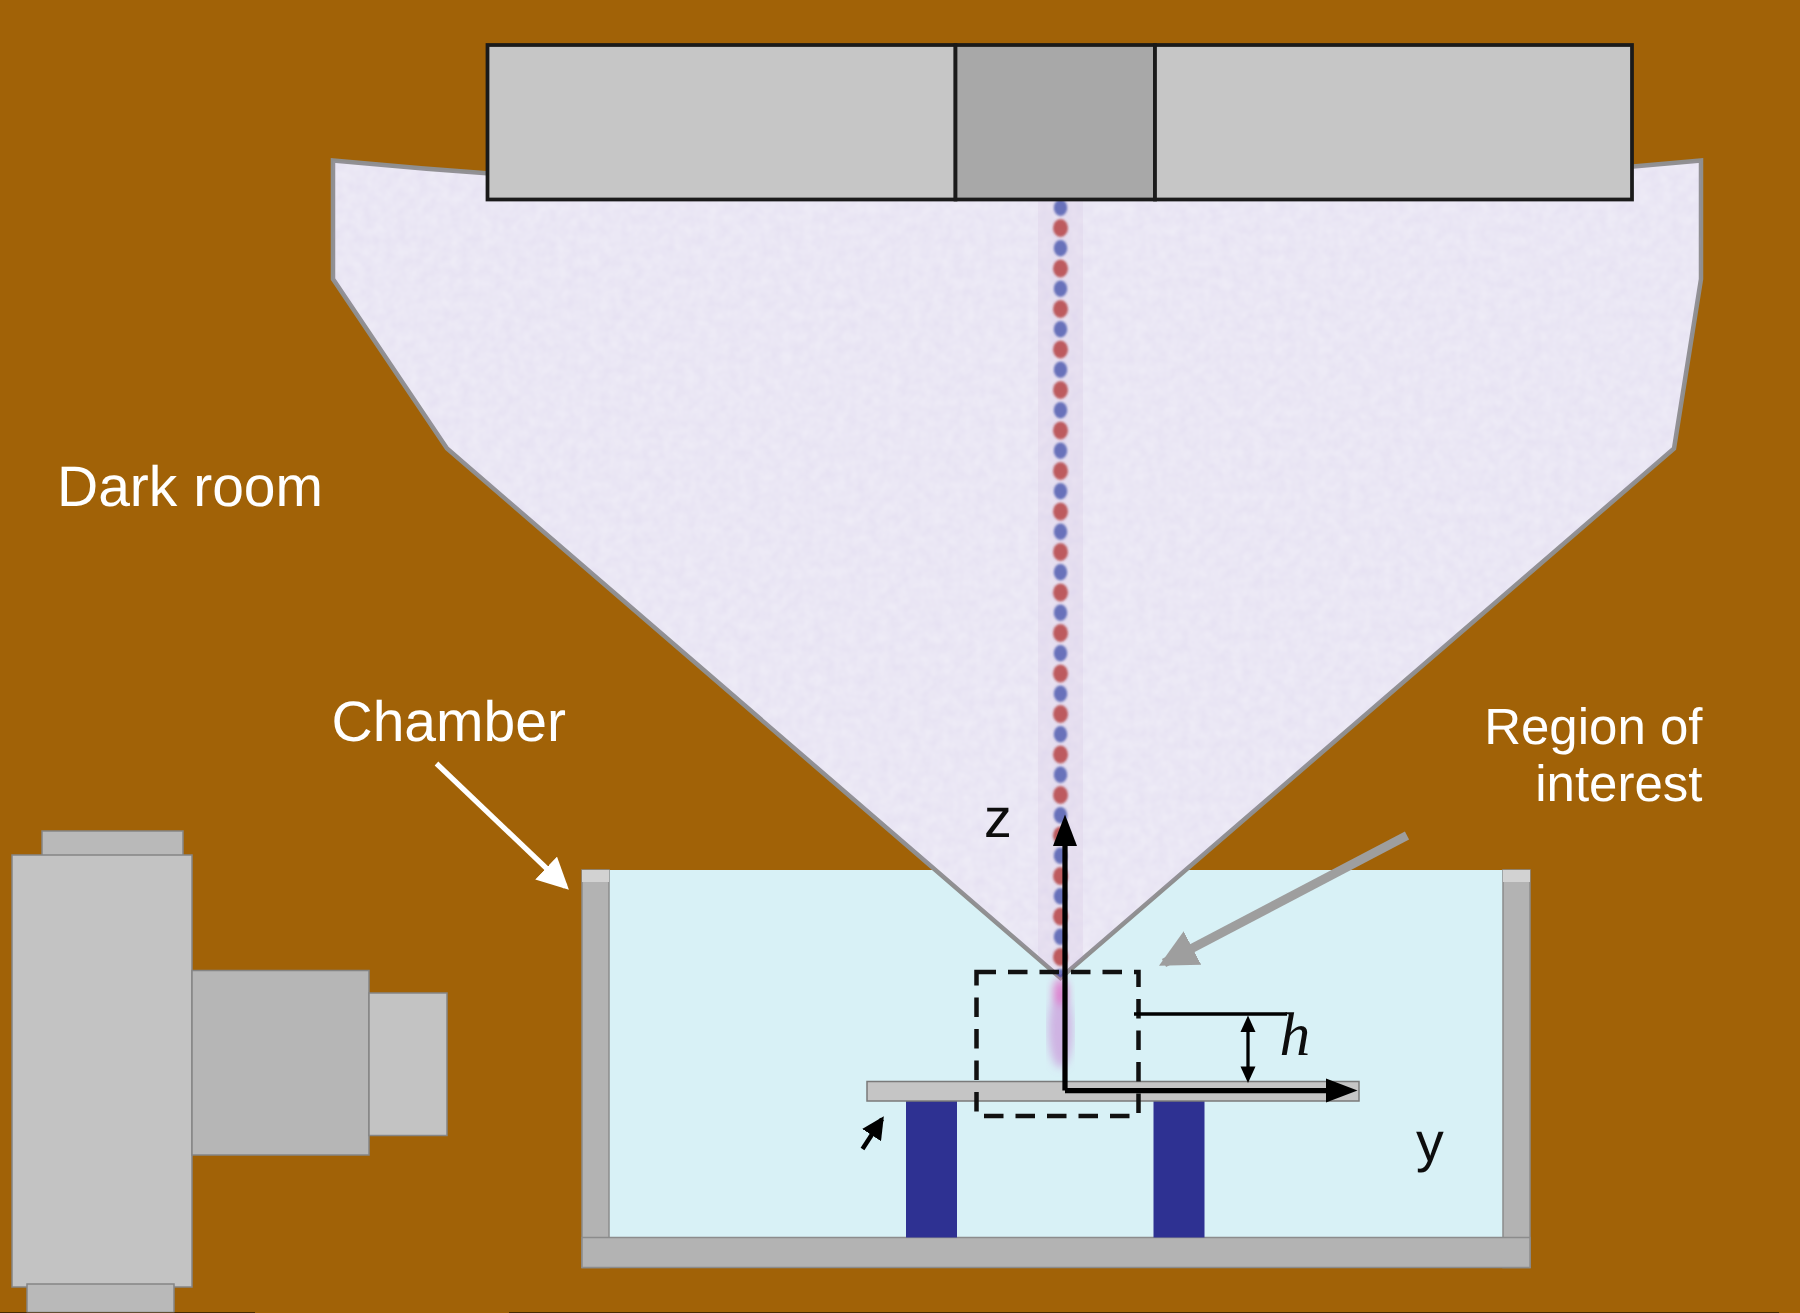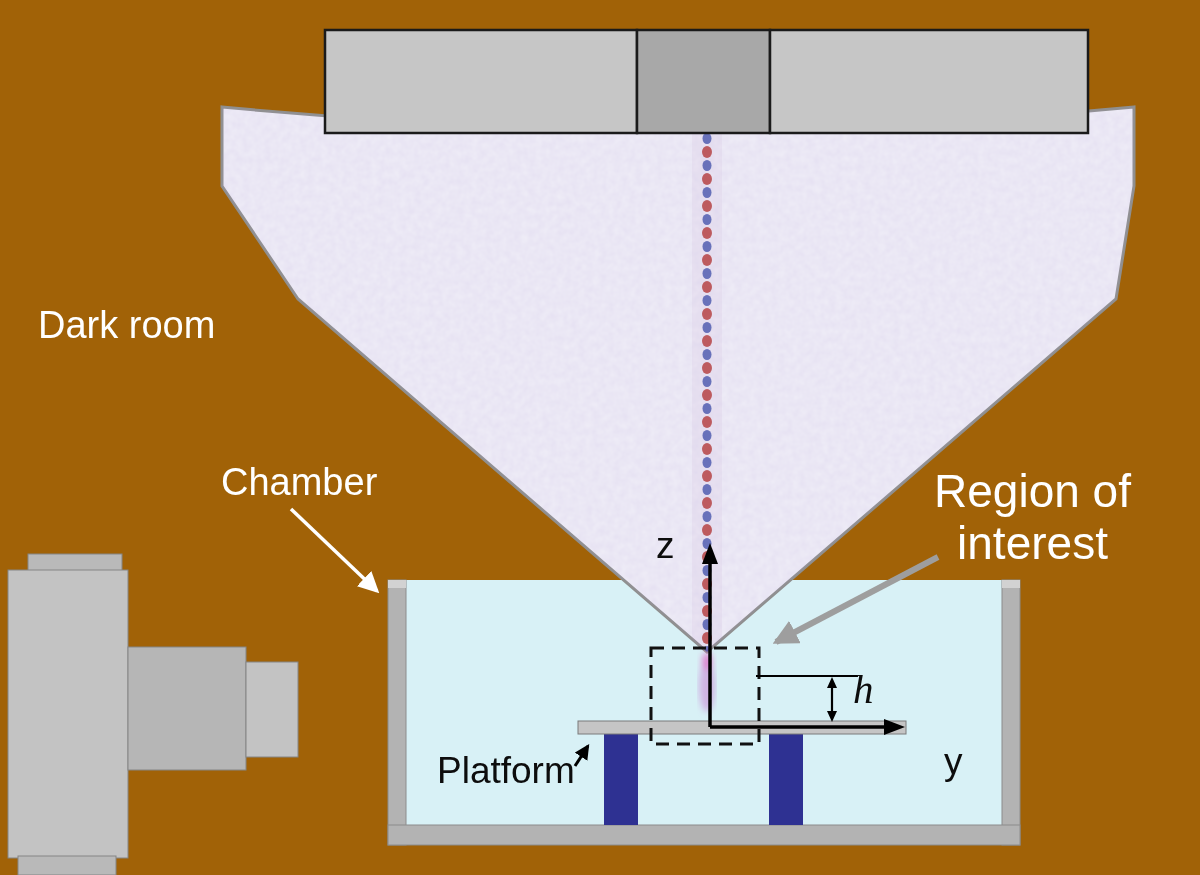--- a/index.html
+++ b/index.html
@@ -6,21 +6,21 @@
   .stage{
     position:relative;width:1200px;height:875px;background:#a16207;
     font-family:"Liberation Sans","DejaVu Sans",sans-serif;overflow:hidden;
   }
   .stage svg{position:absolute;left:0;top:0;}
   .lbl{position:absolute;z-index:10;line-height:1.05;}
   .lbl-white{color:#ffffff;}
   .lbl-black{color:#0d0d0d;}
   .lbl-dark-room{left:38px;top:306px;font-size:38px;}
   .lbl-chamber{left:196px;top:463px;font-size:38px;margin-left:25px;}
-  .lbl-roi{left:930px;top:466px;width:205px;text-align:center;font-size:46px;line-height:1.12;white-space:pre-line;}
+  .lbl-roi{left:930px;top:466px;width:205px;text-align:right;font-size:34px;line-height:1.12;white-space:pre-line;}
   .lbl-luminol{left:452px;top:634px;font-size:37px;}
   .lbl-platform{left:437px;top:752px;font-size:37px;}
   .lbl-z{left:656px;top:527px;font-size:37px;}
   .lbl-y{left:944px;top:743px;font-size:37px;}
   .lbl-h{left:853px;top:668px;font-size:41px;font-style:italic;font-family:"Liberation Serif","DejaVu Serif",serif;}
 </style>
 </head>
 <body>
 
 <div class="stage">
@@ -100,18 +100,17 @@
 
     <line x1="291" y1="509" x2="377" y2="591" stroke="#ffffff" stroke-width="3.5" marker-end="url(#mw)"></line>
     <line x1="938" y1="557" x2="776" y2="642" stroke-width="6" marker-end="url(#mg)" stroke="#9e9e9e"></line>
     <line x1="575" y1="766" x2="588" y2="746" stroke="#000000" stroke-width="3" marker-end="url(#mb)"></line>
   </svg>
 
   <div class="lbl lbl-white lbl-dark-room">Dark room</div>
   <div class="lbl lbl-white lbl-chamber">Chamber</div>
   <div class="lbl lbl-white lbl-roi">Region of
 interest</div>
-  <div class="lbl lbl-black lbl-platform">Platform</div>
   <div class="lbl lbl-black lbl-z">z</div>
   <div class="lbl lbl-black lbl-y">y</div>
   <div class="lbl lbl-black lbl-h">h</div>
 
 </div>
 
 </body></html>

